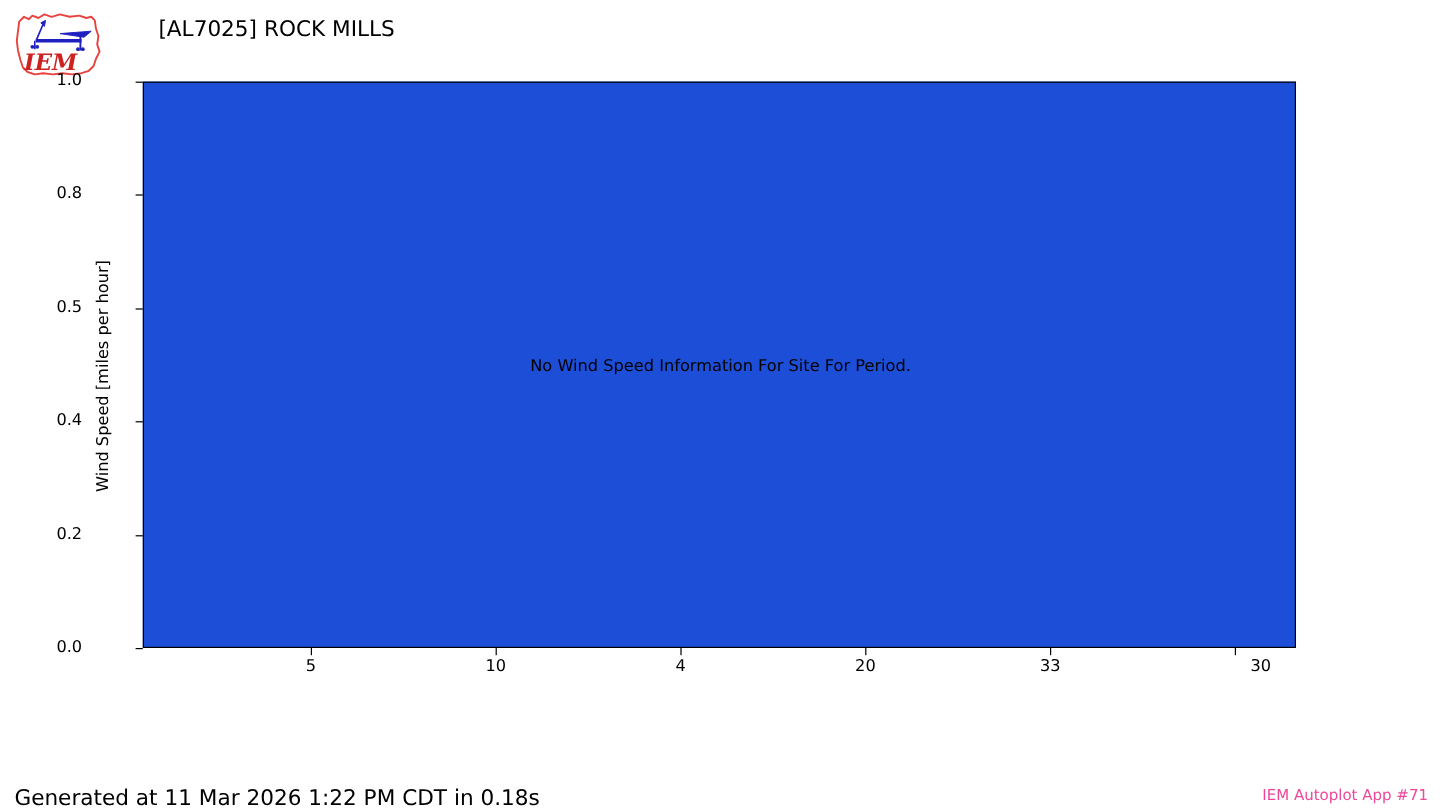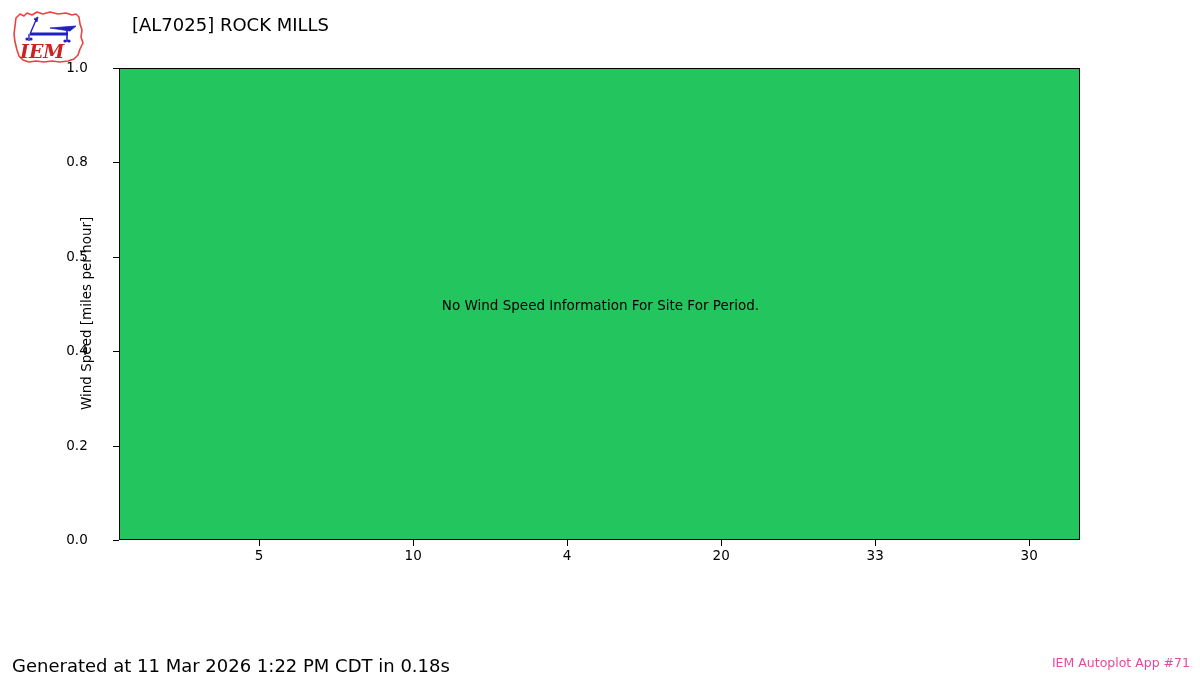--- a/index.html
+++ b/index.html
@@ -48,21 +48,21 @@
 
   
   #axes {
     position: absolute;
     left: 119px;
     top: 68px;
     width: 961px;
     height: 472px;
     border: 1.3px solid #000000;
     box-sizing: border-box;
-    background: #22c55e;
+    background: #1d4ed8;
   }
 
   #nodata-msg {
     position: absolute;
     left: 0;
     top: 0;
     width: 961px;
     height: 472px;
     display: flex;
     align-items: center;
@@ -84,21 +84,21 @@
     position: absolute;
     width: 6px;
     height: 0;
     border-top: 1.3px solid #000000;
   }
   .ytick-label {
     position: absolute;
     font-size: 13.5px;
     font-family: "DejaVu Sans", sans-serif;
     color: #000000;
-    text-align: center;
+    text-align: left;
     width: 60px;
     line-height: 14px;
   }
   .xtick-mark {
     position: absolute;
     height: 6px;
     width: 0;
     border-left: 1.3px solid #000000;
   }
   .xtick-label {
@@ -200,21 +200,21 @@
       <div class="xtick-label" style="left: 229.146px; top: 548px;">5</div>
       <div class="xtick-mark" style="left: 413.152px; top: 540px;"></div>
       <div class="xtick-label" style="left: 383.152px; top: 548px;">10</div>
       <div class="xtick-mark" style="left: 567.159px; top: 540px;"></div>
       <div class="xtick-label" style="left: 537.159px; top: 548px;">4</div>
       <div class="xtick-mark" style="left: 721.165px; top: 540px;"></div>
       <div class="xtick-label" style="left: 691.165px; top: 548px;">20</div>
       <div class="xtick-mark" style="left: 875.171px; top: 540px;"></div>
       <div class="xtick-label" style="left: 845.171px; top: 548px;">33</div>
       <div class="xtick-mark" style="left: 1029.18px; top: 540px;"></div>
-      <div class="xtick-label" style="left: 999.178px; top: 548px;">30</div>
+      <div class="xtick-label" style="left: 999.178px; top: 548px; text-align: right;">30</div>
     </div>
 
   <div id="ylabel">Wind Speed [miles per hour]</div>
 
   <div id="footer-left">Generated at 11 Mar 2026 1:22 PM CDT in 0.18s</div>
   <div id="footer-right">IEM Autoplot App #71</div>
 
 </div>
 
 </body></html>

